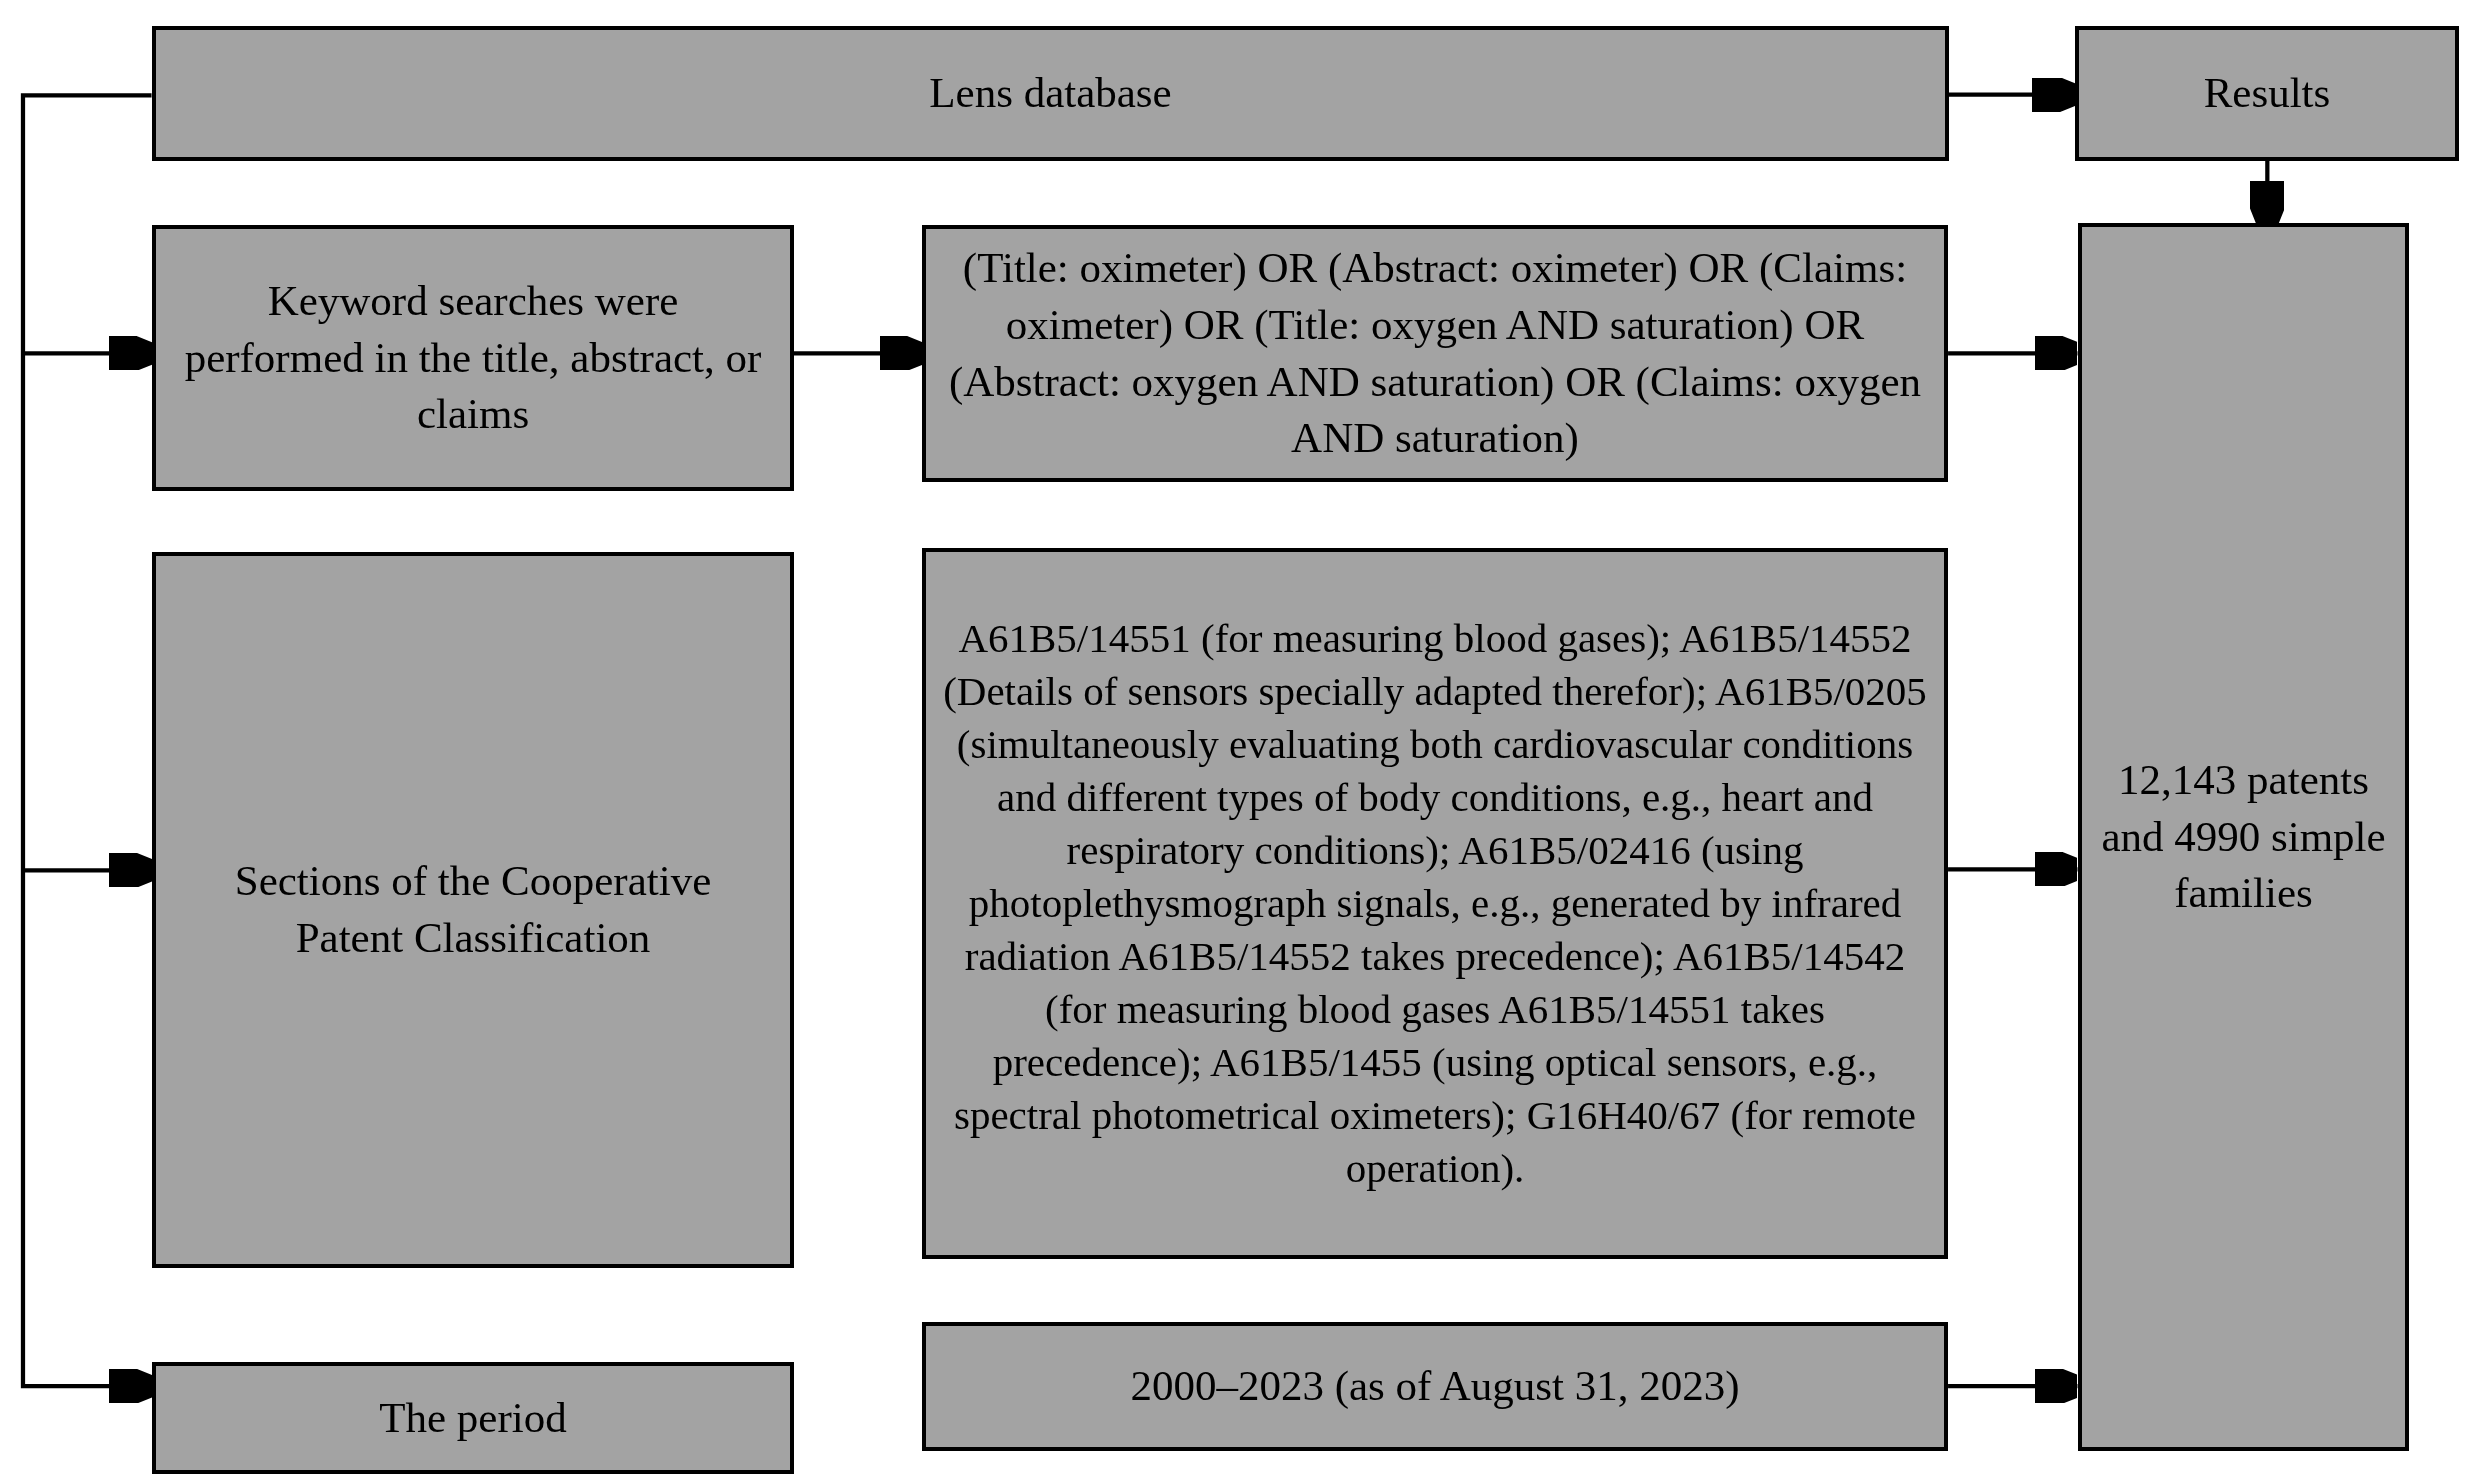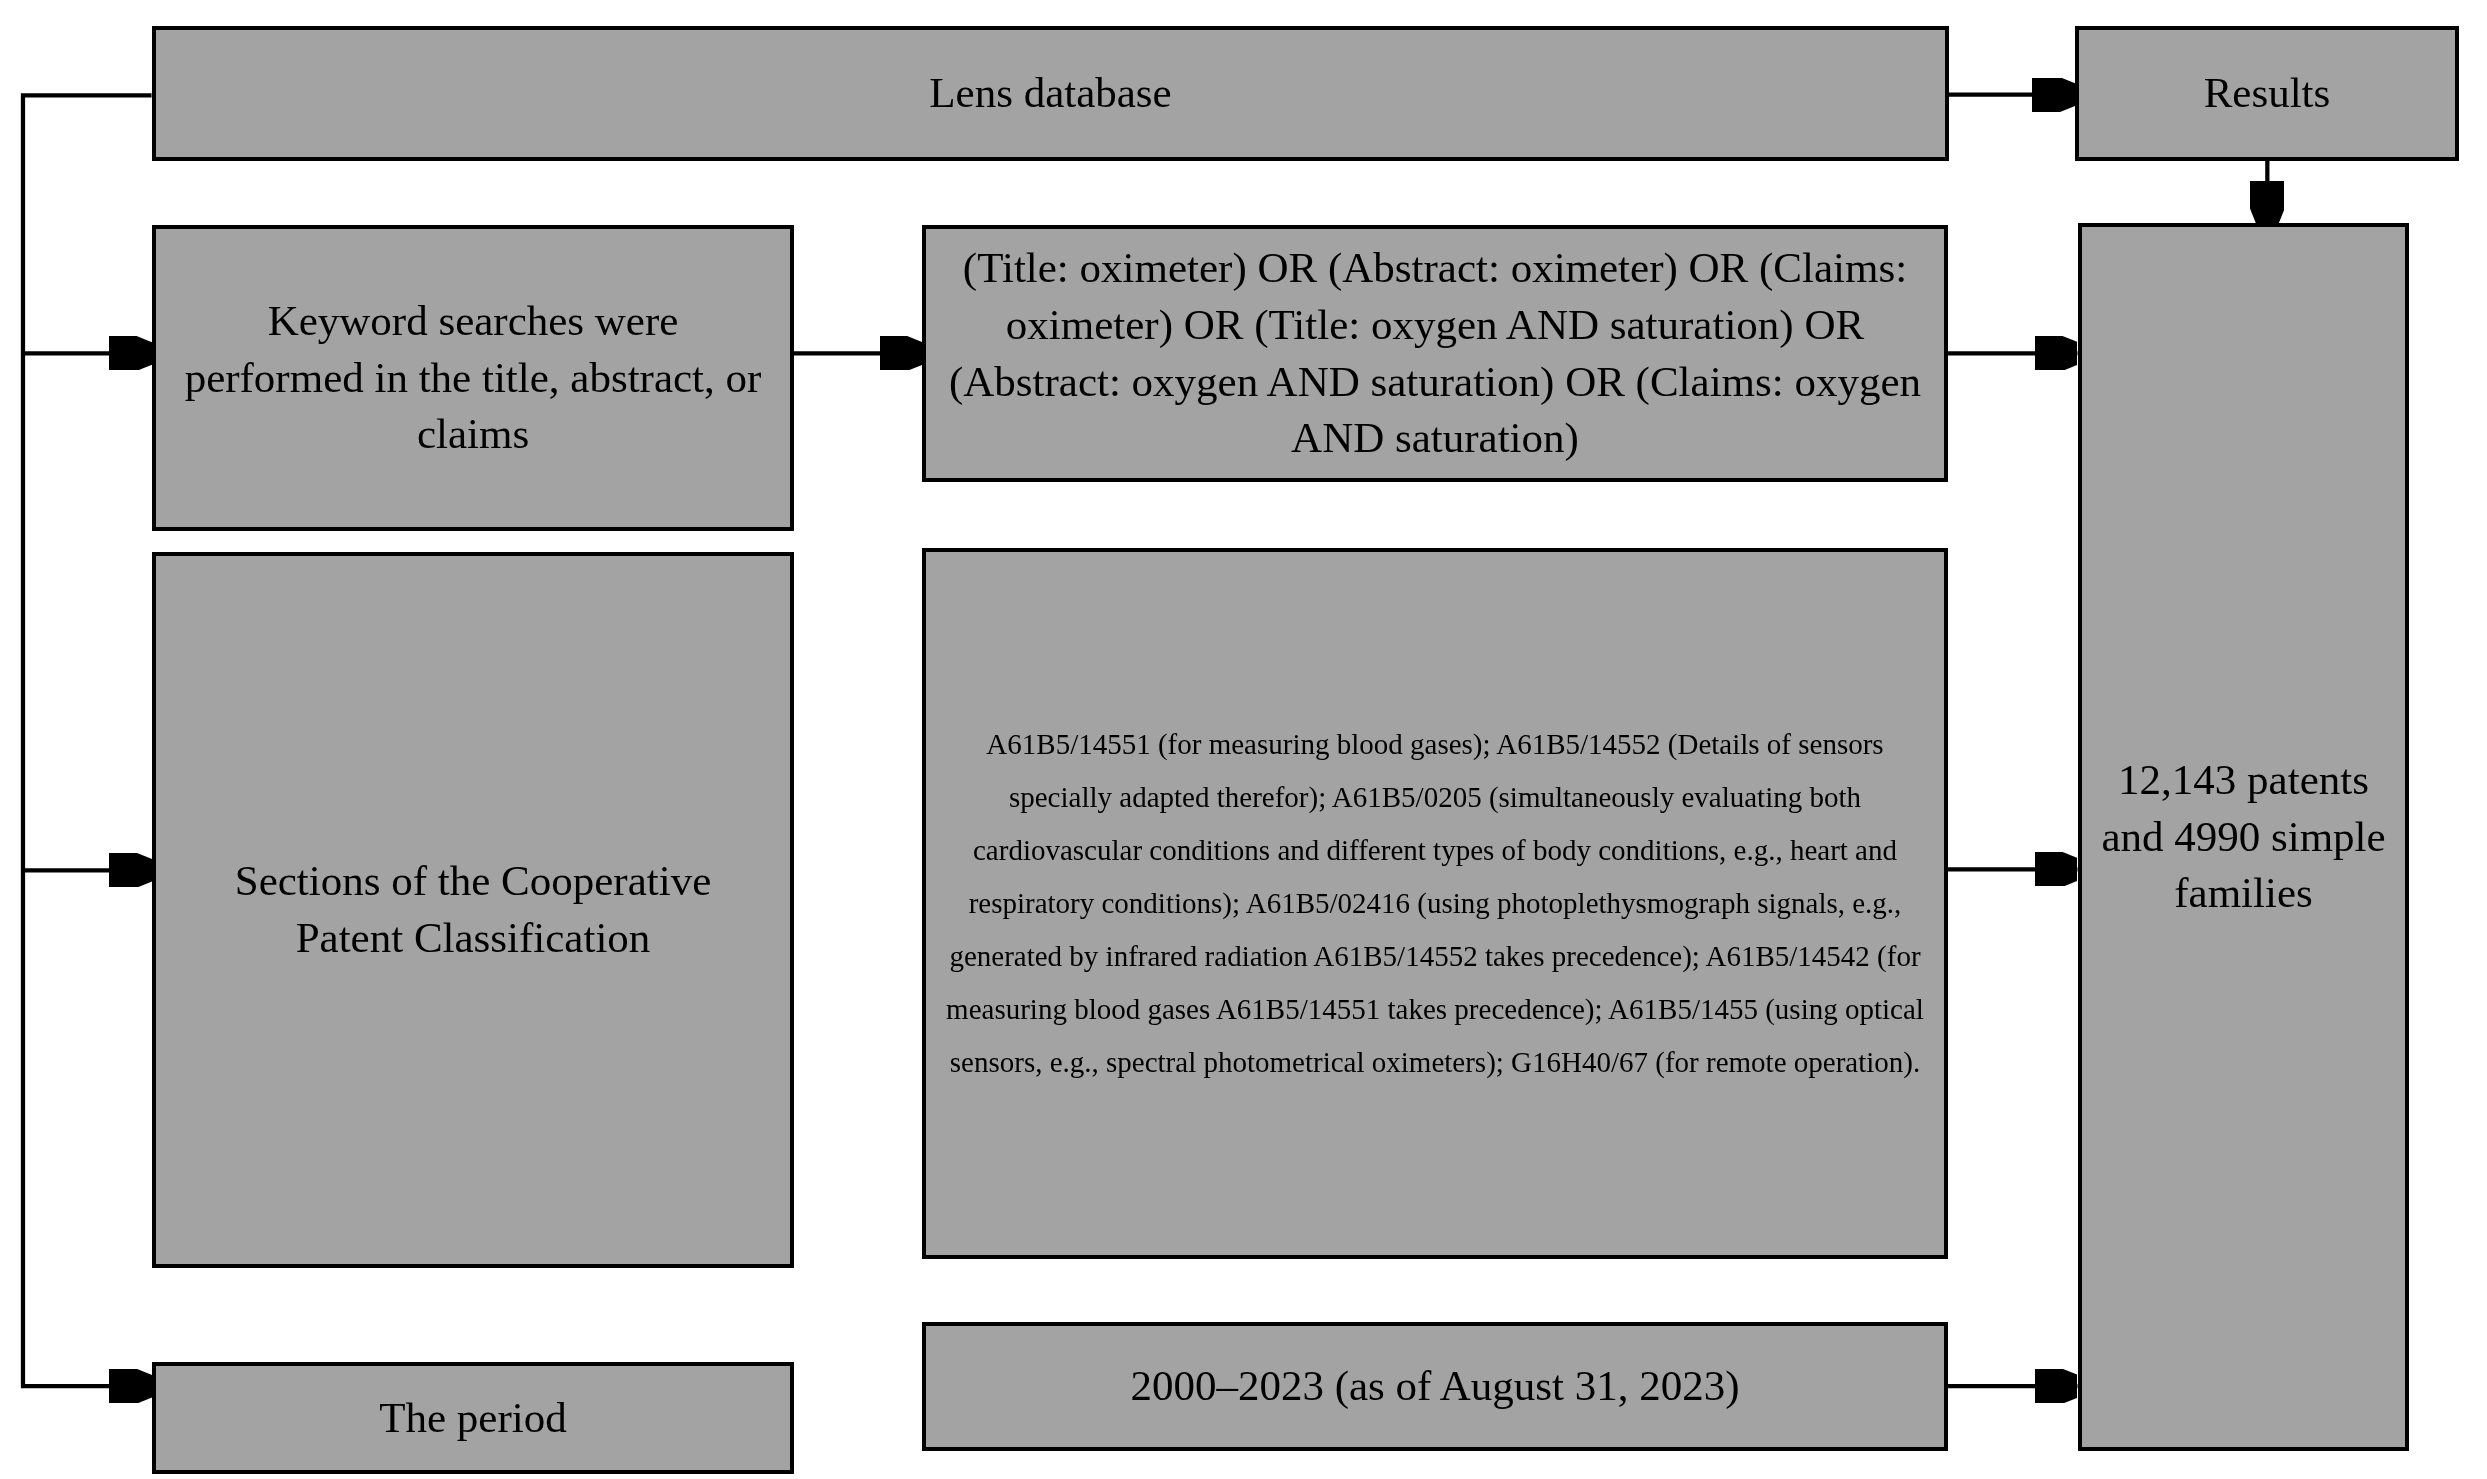--- a/index.html
+++ b/index.html
@@ -32,26 +32,26 @@
   }
   .fs {
     font-size: 43px;
     line-height: 1.32;
   }
   
   #lens-box      { left: 152px;  top: 25.5px;   width: 1797px; height: 135px; }
   
   #results-box   { left: 2075px; top: 25.5px;   width: 384px;  height: 135px; }
   
-  #keyword-box   { left: 152px;  top: 225px;  width: 642px;  height: 306px; padding: 0 25.5px; }
+  #keyword-box   { left: 152px;  top: 225px;  width: 642px;  height: 266px; padding: 0 25.5px; }
   #query-box     { left: 922px; top: 225px;  width: 1026px; height: 257px; padding: 16px 12px; }
   
   #cpc-box       { left: 152px;  top: 552px;  width: 642px;  height: 716px; padding: 0 30px; }
   #cpc-codes-box { left: 922px; top: 548px;  width: 1026px; height: 711px; padding: 0 10.2px; }
-  #cpc-codes-box span { font-size: 29px; line-height: 53px; }
+  #cpc-codes-box span { font-size: 41px; line-height: 53px; }
   
   #period-box       { left: 152px;  top: 1322px; width: 642px;  height: 112px; margin-top: 40px; }
   #period-value-box { left: 922px; top: 1322px; width: 1026px; height: 129px; }
   
   #outcome-box   { left: 2078px; top: 223px;  width: 331px;  height: 1228px; padding: 0 17px; }
   #connectors {
     position: absolute;
     left: 0;
     top: 0;
   }

